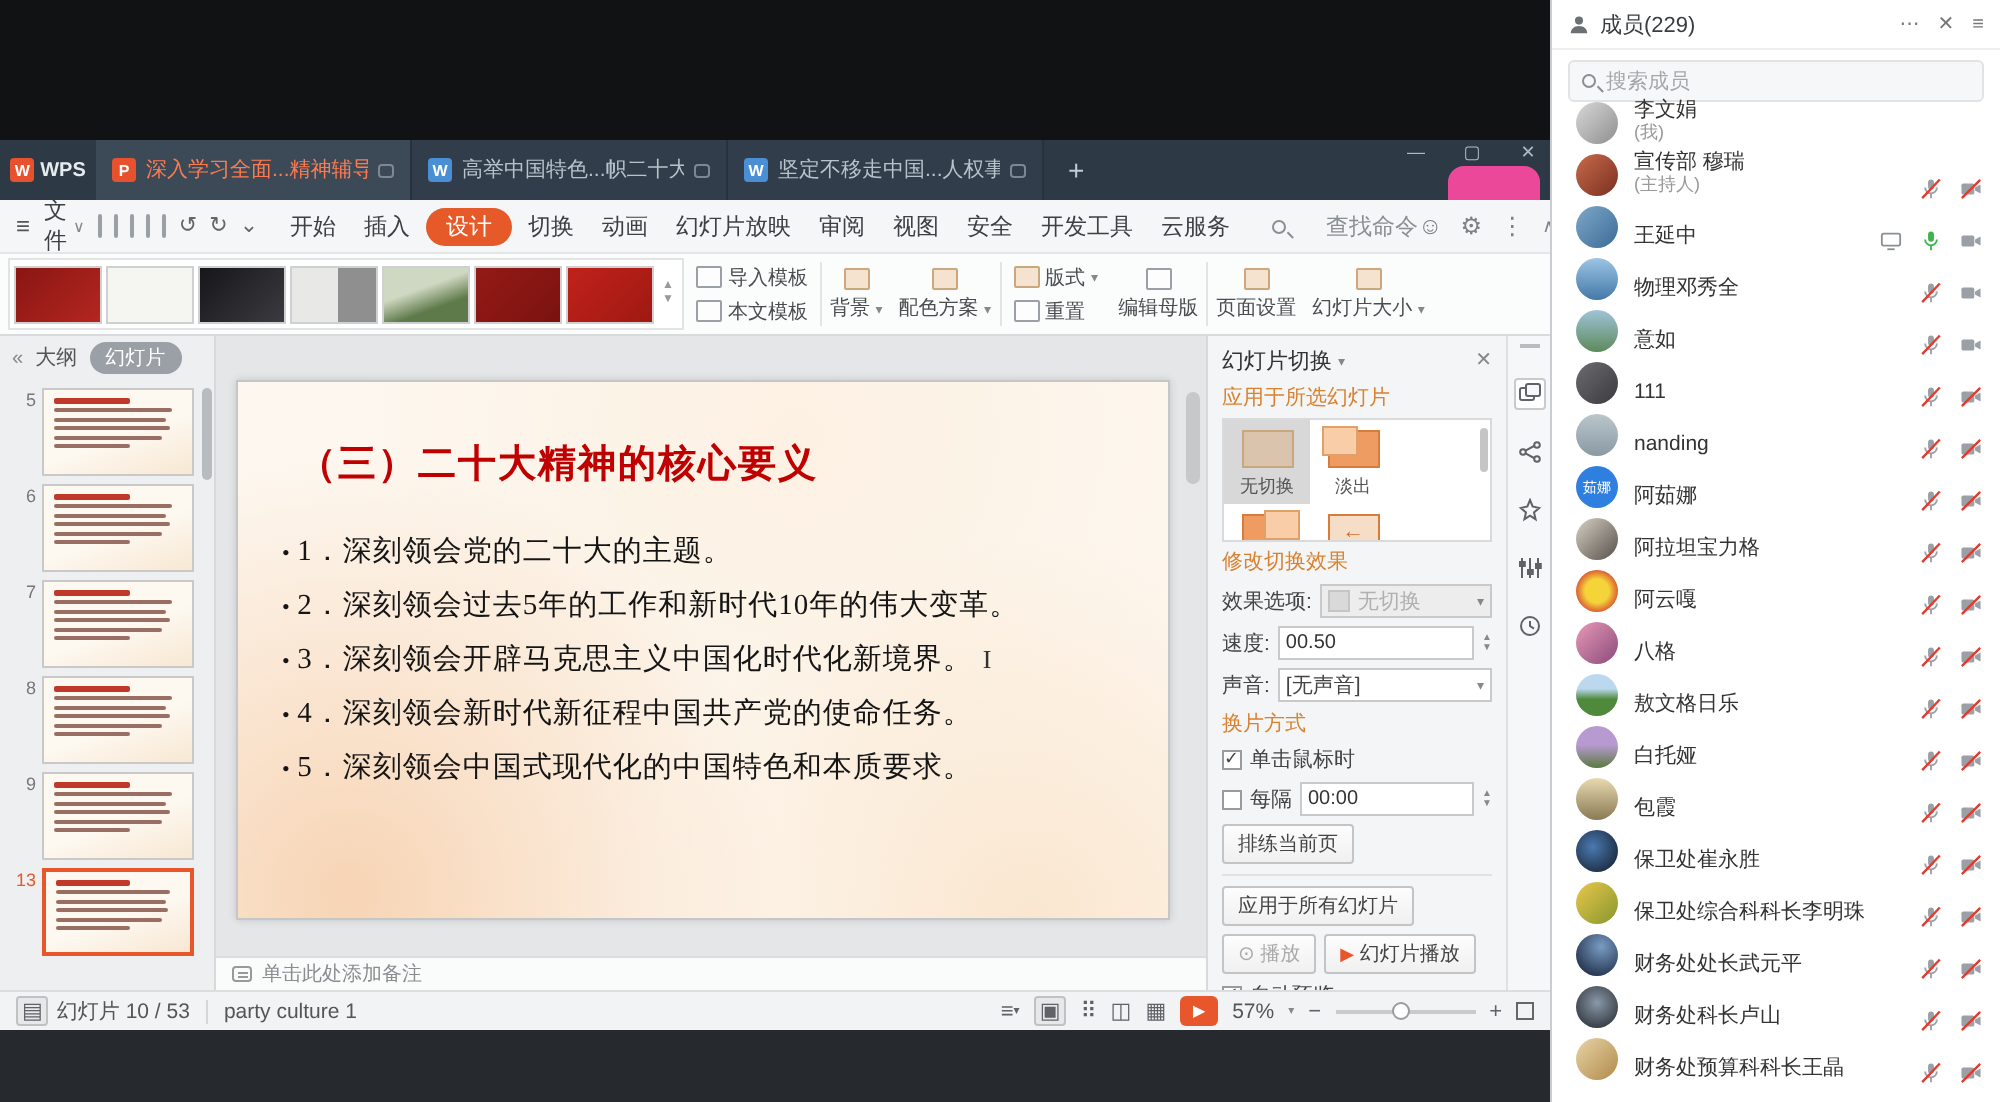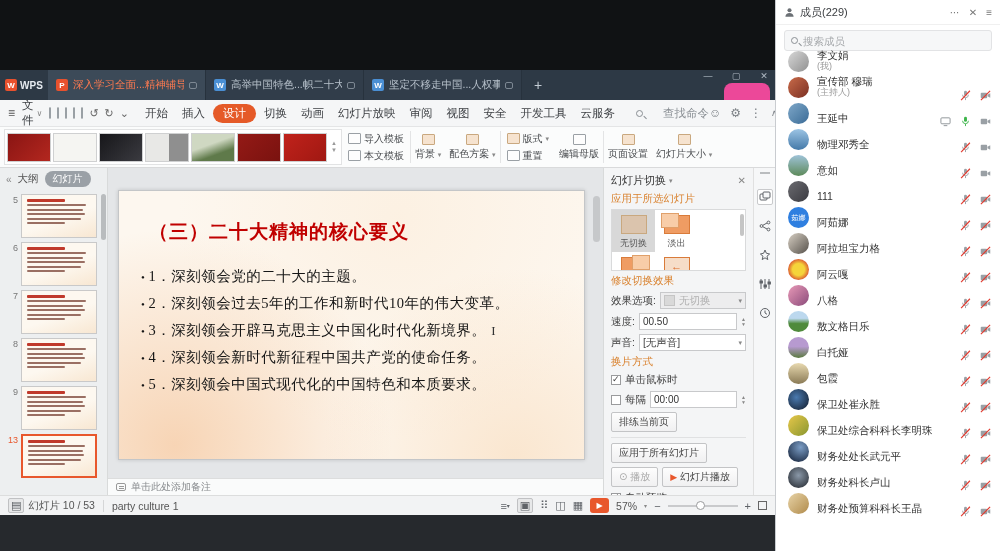--- a/index.html
+++ b/index.html
@@ -771,20 +771,48 @@
             <span class="mi ic-cam-muted">
               <svg viewBox="0 0 12 12">
                 <rect x="0.8" y="3" width="7" height="6" rx="1" fill="#9aa0a5"></rect>
                 <path d="M8.2 5.2l3-1.6v4.8l-3-1.6z" fill="#9aa0a5"></path>
                 <line x1="1" y1="11" x2="11" y2="1" stroke="#e23b30" stroke-width="1.3"></line>
               </svg>
             </span>
           </span>
         </div>
 
+        <div class="m-row has-mic-muted has-cam-muted">
+          <span class="m-avatar" style="background: linear-gradient(rgb(185, 198, 204), rgb(138, 154, 163));">
+            <i class="m-avatar-text"></i>
+          </span>
+          <span class="m-texts">
+            <span class="m-name">nanding</span>
+
+          </span>
+          <span class="m-icons">
+
+            <span class="mi ic-mic-muted">
+              <svg viewBox="0 0 12 12">
+                <rect x="4.4" y="0.8" width="3.2" height="5.6" rx="1.6" fill="#9aa0a5"></rect>
+                <path d="M2.8 5.2a3.2 3.2 0 0 0 6.4 0" fill="none" stroke="#9aa0a5"></path>
+                <line x1="6" y1="8.6" x2="6" y2="11" stroke="#9aa0a5"></line>
+                <line x1="1.2" y1="11" x2="10.8" y2="0.8" stroke="#e23b30" stroke-width="1.3"></line>
+              </svg>
+            </span>
+
+            <span class="mi ic-cam-muted">
+              <svg viewBox="0 0 12 12">
+                <rect x="0.8" y="3" width="7" height="6" rx="1" fill="#9aa0a5"></rect>
+                <path d="M8.2 5.2l3-1.6v4.8l-3-1.6z" fill="#9aa0a5"></path>
+                <line x1="1" y1="11" x2="11" y2="1" stroke="#e23b30" stroke-width="1.3"></line>
+              </svg>
+            </span>
+          </span>
+        </div>
 
         <div class="m-row has-mic-muted has-cam-muted">
           <span class="m-avatar" style="background: rgb(47, 127, 224);">
             <i class="m-avatar-text">茹娜</i>
           </span>
           <span class="m-texts">
             <span class="m-name">阿茹娜</span>
 
           </span>
           <span class="m-icons">

